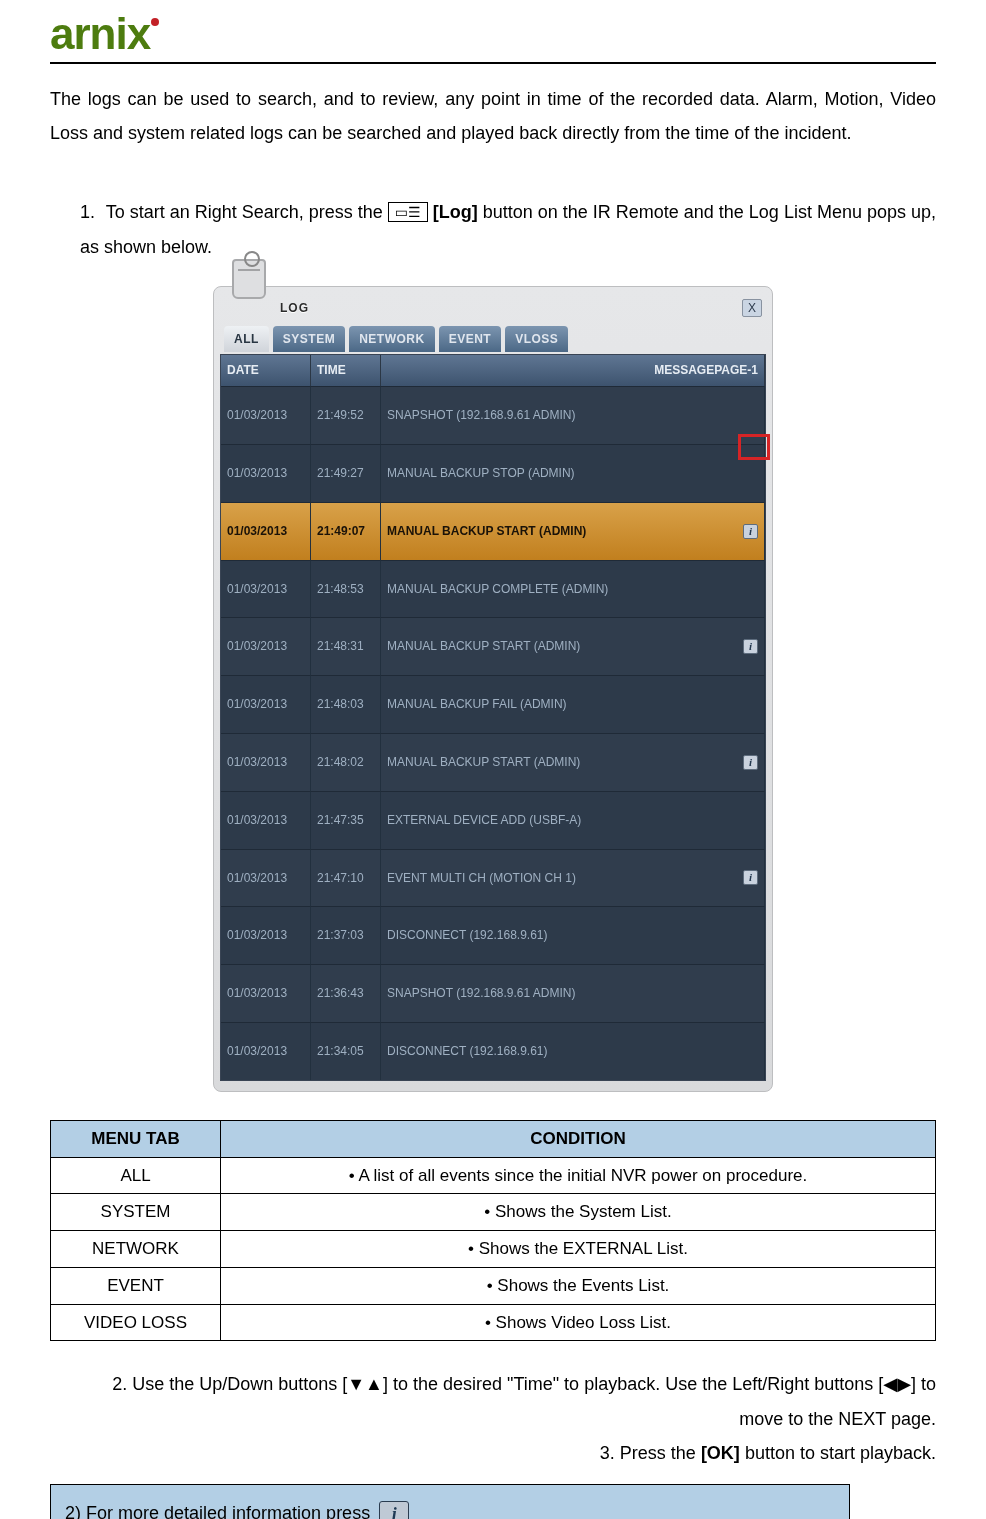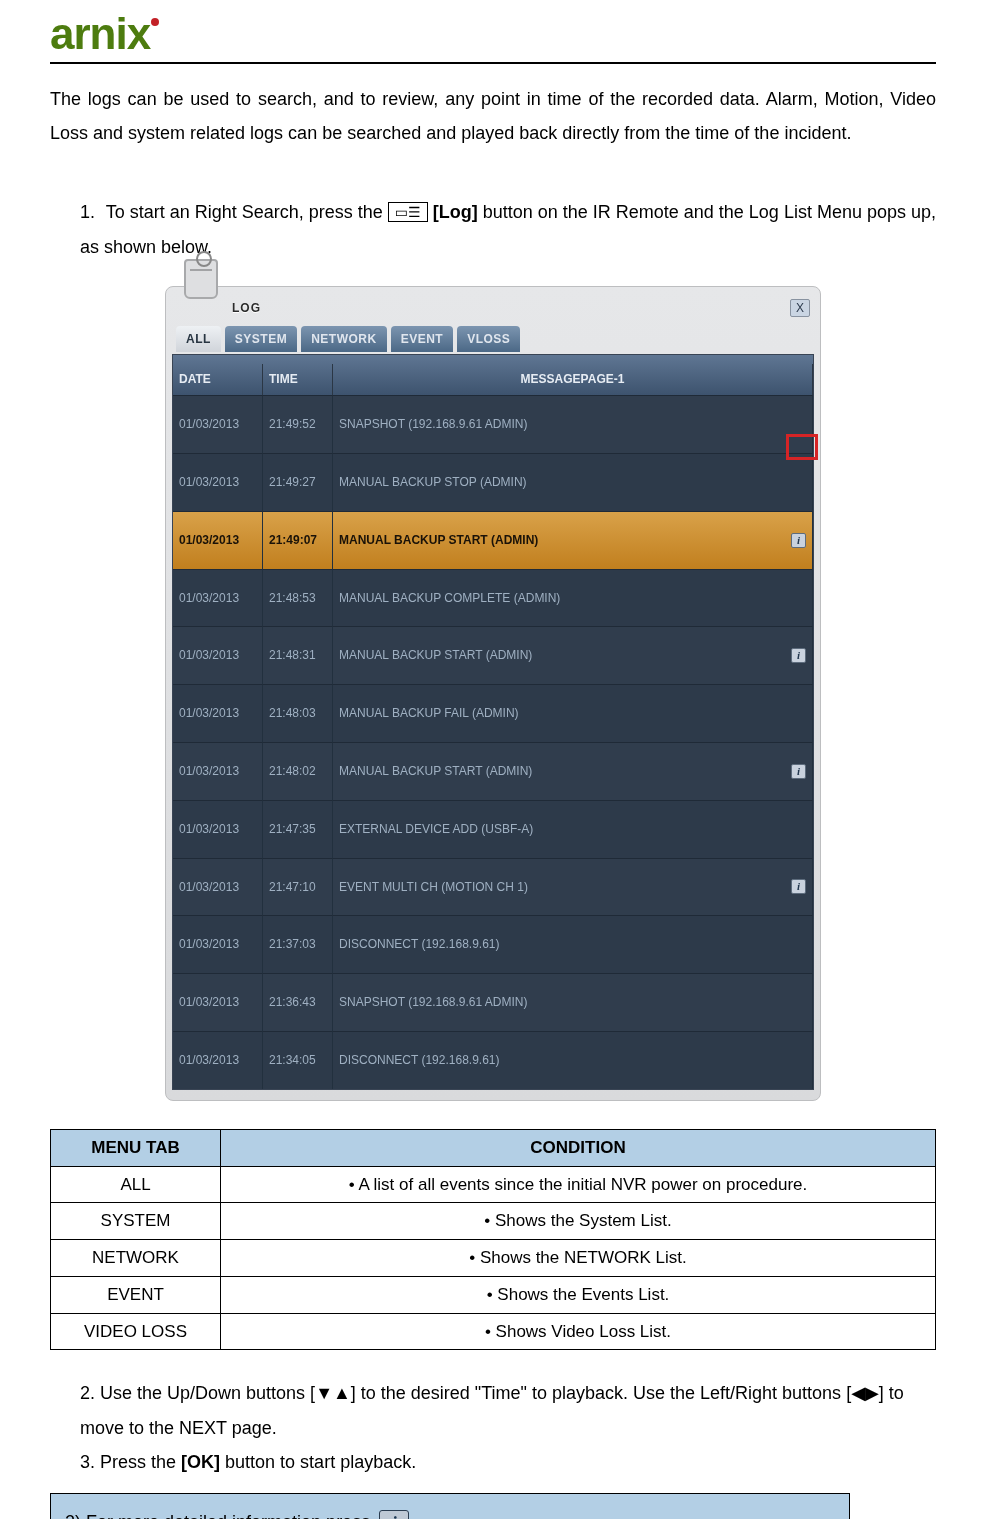--- a/index.html
+++ b/index.html
@@ -59,21 +59,21 @@
   }
   .bold { font-weight: bold; }
 
   
   .screenshot-wrap {
     display:flex;
     justify-content:center;
     margin: 22px 0 28px 0;
   }
   .screenshot {
-    width: 656px;
+    width: 560px;
     background: linear-gradient(#e6e7e9, #d9dadc);
     border: 1px solid #bdbec0;
     border-radius: 8px;
     padding: 6px 6px 10px 6px;
     font-size: 12px;
     font-family: Arial, sans-serif;
     position: relative;
   }
   .clip-icon {
     position:absolute;
@@ -121,22 +121,22 @@
   }
   .log-head, .log-row {
     display:grid;
     grid-template-columns: 90px 70px 1fr;
     font-size:12px;
   }
   .log-head {
     background: linear-gradient(#5f7693,#3d536e);
     color:#e6ecf3; font-weight:bold;
   }
-  .log-head > div { padding:4px 6px; border-right:1px solid #2b3745;margin-top:9px; }
-  .msg-cell { display:flex; justify-content:center; align-items:center; }
+  .log-head > div { padding:4px 6px; border-right:1px solid #2b3745; }
+  .msg-cell { display:flex; justify-content:flex-end; align-items:center; }
   .log-row {
     background:#2d3a4a;
     color:#9fb0c2;
   }
   .log-row:nth-child(odd){ background:#303d4d; }
   .log-row > div {
     padding:17px 6px;
     border-top:1px solid #1f2a37;
     border-right:1px solid #22303e;
     white-space: nowrap;
@@ -179,20 +179,21 @@
   table.menu th {
     background:#b3cfe5;
     font-weight:bold;
     text-align:center;
   }
   table.menu td.tab-col { text-align:center; width: 170px; }
 
   .steps {
     padding-left: 30px;
     margin-bottom: 14px;
+    text-align: right;
   }
   .note-box {
     width: 800px;
     border:1px solid #000;
     background:#b3cfe5;
     padding: 10px 14px 12px 14px;
     line-height: 2.0;
     margin-bottom: 80px;
   }
   .info-icon-lg {
@@ -362,21 +363,21 @@
       <tr>
         <td class="tab-col">ALL</td>
         <td>• A list of all events since the initial NVR power on procedure.</td>
       </tr>
       <tr>
         <td class="tab-col">SYSTEM</td>
         <td>• Shows the System List.</td>
       </tr>
       <tr>
         <td class="tab-col">NETWORK</td>
-        <td>• Shows the NETWORK List.</td>
+        <td>• Shows the EXTERNAL List.</td>
       </tr>
       <tr>
         <td class="tab-col">EVENT</td>
         <td>• Shows the Events List.</td>
       </tr>
       <tr>
         <td class="tab-col">VIDEO LOSS</td>
         <td>• Shows Video Loss List.</td>
       </tr>
     </tbody>

